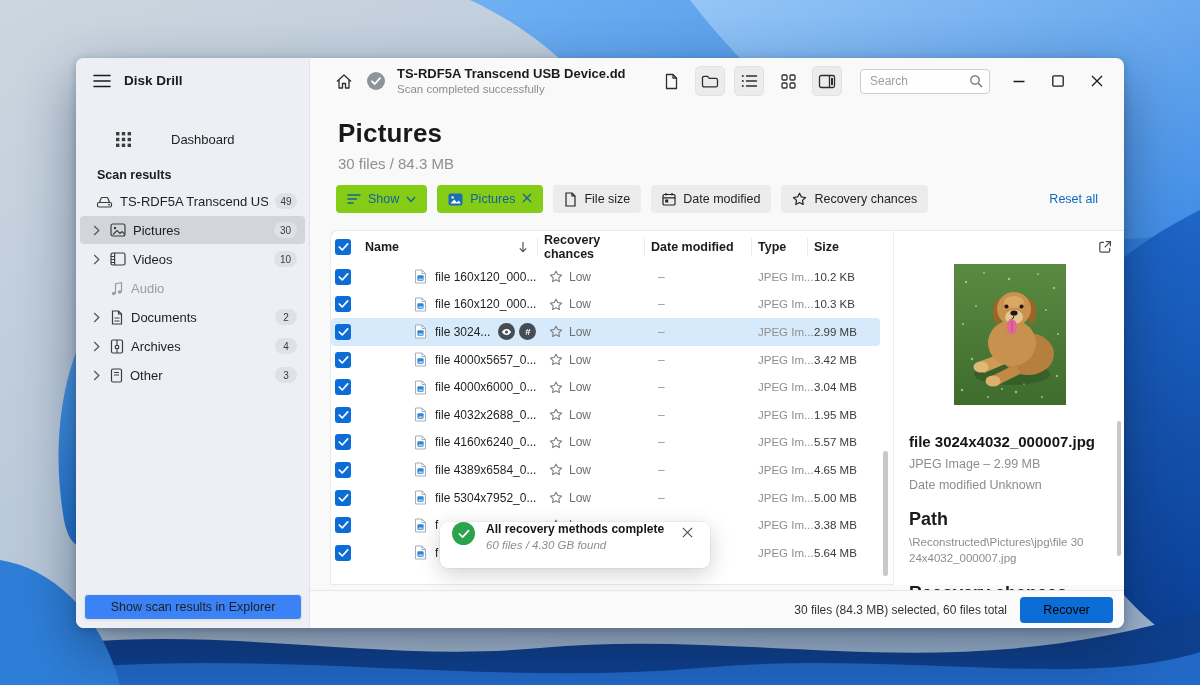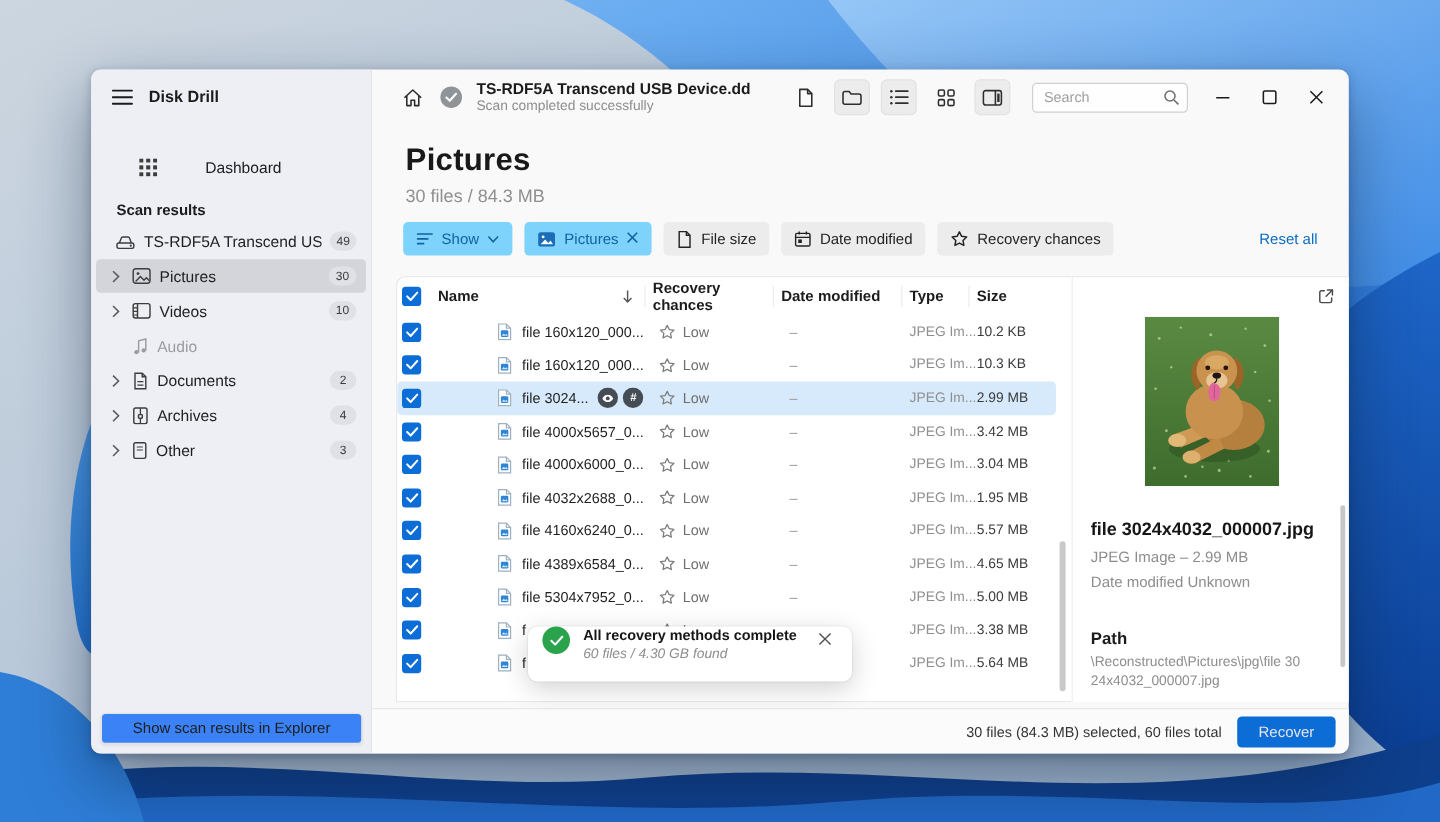--- a/index.html
+++ b/index.html
@@ -48,21 +48,21 @@
   .searchbox .mag { position:absolute; right:7px; top:5px; color:#6e6e6e; }
   .winctrl { display:flex; align-items:center; gap:25px; margin-left:22px; padding-right:6px; }
   .winctrl .wbtn { color:#1b1b1b; display:flex; cursor:pointer; }
 
   .page-head { padding:14px 0 0 28px; }
   .page-title { font-size:26px; font-weight:bold; color:#191919; letter-spacing:.2px; }
   .page-sub { margin-top:6px; font-size:15px; color:#8f8f8f; }
 
   .filterbar { display:flex; align-items:center; gap:10px; padding:13px 26px 0 26px; }
   .fbtn { height:28px; display:flex; align-items:center; gap:7px; padding:0 11px; border-radius:4px; font-size:12.5px; cursor:pointer; }
-  .fbtn.blue { background:#7dd3fc; color:#14629f;justify-content:flex-end; }
+  .fbtn.blue { background:#84cc16; color:#14629f;justify-content:flex-end; }
   .fbtn.gray { background:#ececec; color:#232323; }
   .fbtn .ficon { display:flex; }
   .reset-link { margin-left:auto; font-size:12.5px; color:#0b6bc2; cursor:pointer; }
 
   
   .table-card { position:absolute; left:20px; top:172px; width:563px; height:355px; background:#ffffff;
     border:1px solid #e9e9e9; border-right:none; border-radius:8px 0 0 0; overflow:hidden; }
   .thead, .trow { display:grid; grid-template-columns:30px 183px 107px 107px 56px 1fr; align-items:center; }
   .thead { height:32px; font-size:12.5px; font-weight:bold; color:#1c1c1c; }
   .thead .hc { display:flex; align-items:center; height:18px; }
@@ -82,31 +82,31 @@
   .vscroll { position:absolute; right:5px; top:220px; width:5px; height:125px; background:#c9c9c9; border-radius:3px; cursor:pointer; }
 
   
   .preview-panel { position:absolute; left:583px; top:172px; width:231px; height:355px; background:#ffffff;
     border-top:1px solid #e9e9e9; border-left:1px solid #efefef; padding:8px 14px 0 15px; }
   .ext-btn { position:absolute; right:11px; top:8px; color:#4a4a4a; cursor:pointer; }
   .thumb { width:112px; height:141px; margin:25px auto 0; display:block; }
   .pv-name { margin-top:28px; font-size:15px; font-weight:bold; color:#161616; }
   .pv-meta { margin-top:7px; font-size:12.5px; color:#8d8d8d; }
   .pv-date { margin-top:7px; font-size:12.5px; color:#8d8d8d; }
-  .pv-label { margin-top:32px; font-size:14px; font-weight:bold; color:#1b1b1b; }
+  .pv-label { margin-top:17px; font-size:18px; font-weight:bold; color:#1b1b1b; }
   .pv-path { margin-top:4px; font-size:11.5px; color:#8d8d8d; line-height:1.4; word-break:break-all; width:176px; }
   .pv-rec { margin-top:4px; display:flex; align-items:center; gap:6px; font-size:12px; color:#6e6e6e; }
   .pv-rec .star { color:#7a7a7a; display:flex; }
   .pv-scroll { position:absolute; right:3px; top:190px; width:4px; height:135px; background:#c7c7c7; border-radius:2px; cursor:pointer; }
 
   
   .footer-divider { position:absolute; left:0; right:0; top:532px; height:1px; background:#e7e7e7; }
   .footer { position:absolute; left:0; right:0; top:533px; bottom:0; background:#fbfbfb; display:flex; align-items:center; justify-content:flex-end; gap:13px; padding-right:11px; }
   .footer-status { font-size:12px; color:#333333; }
-  .recover-btn { width:82px; height:26px; background:#0c6dd6; border:none; border-radius:4px; color:#e5e5e5; font-size:12.5px; font-family:inherit; cursor:pointer; }
+  .recover-btn { width:93px; height:26px; background:#0c6dd6; border:none; border-radius:4px; color:#000000; font-size:12.5px; font-family:inherit; cursor:pointer; }
 
   
   .toast { position:absolute; left:364px; top:464px; width:270px; height:46px; background:#ffffff; border-radius:8px;
     box-shadow:0 6px 22px rgba(0,0,0,.18), 0 0 0 1px rgba(0,0,0,.04); display:flex; align-items:flex-start; padding:0 12px 0 12px; z-index:20; }
   .toast-check { width:23px; height:23px; border-radius:50%; background:#2ba24c; display:flex; align-items:center; justify-content:center; flex:none; }
   .toast-text { margin-left:11px; line-height:1.3; }
   .toast-title { font-size:12px; font-weight:bold; color:#161616; }
   .toast-sub { font-size:11.5px; color:#8d8d8d;font-style:italic; }
   .toast-close { margin-left:auto; color:#4d4d4d; display:flex; cursor:pointer; padding:4px; }
 </style>

